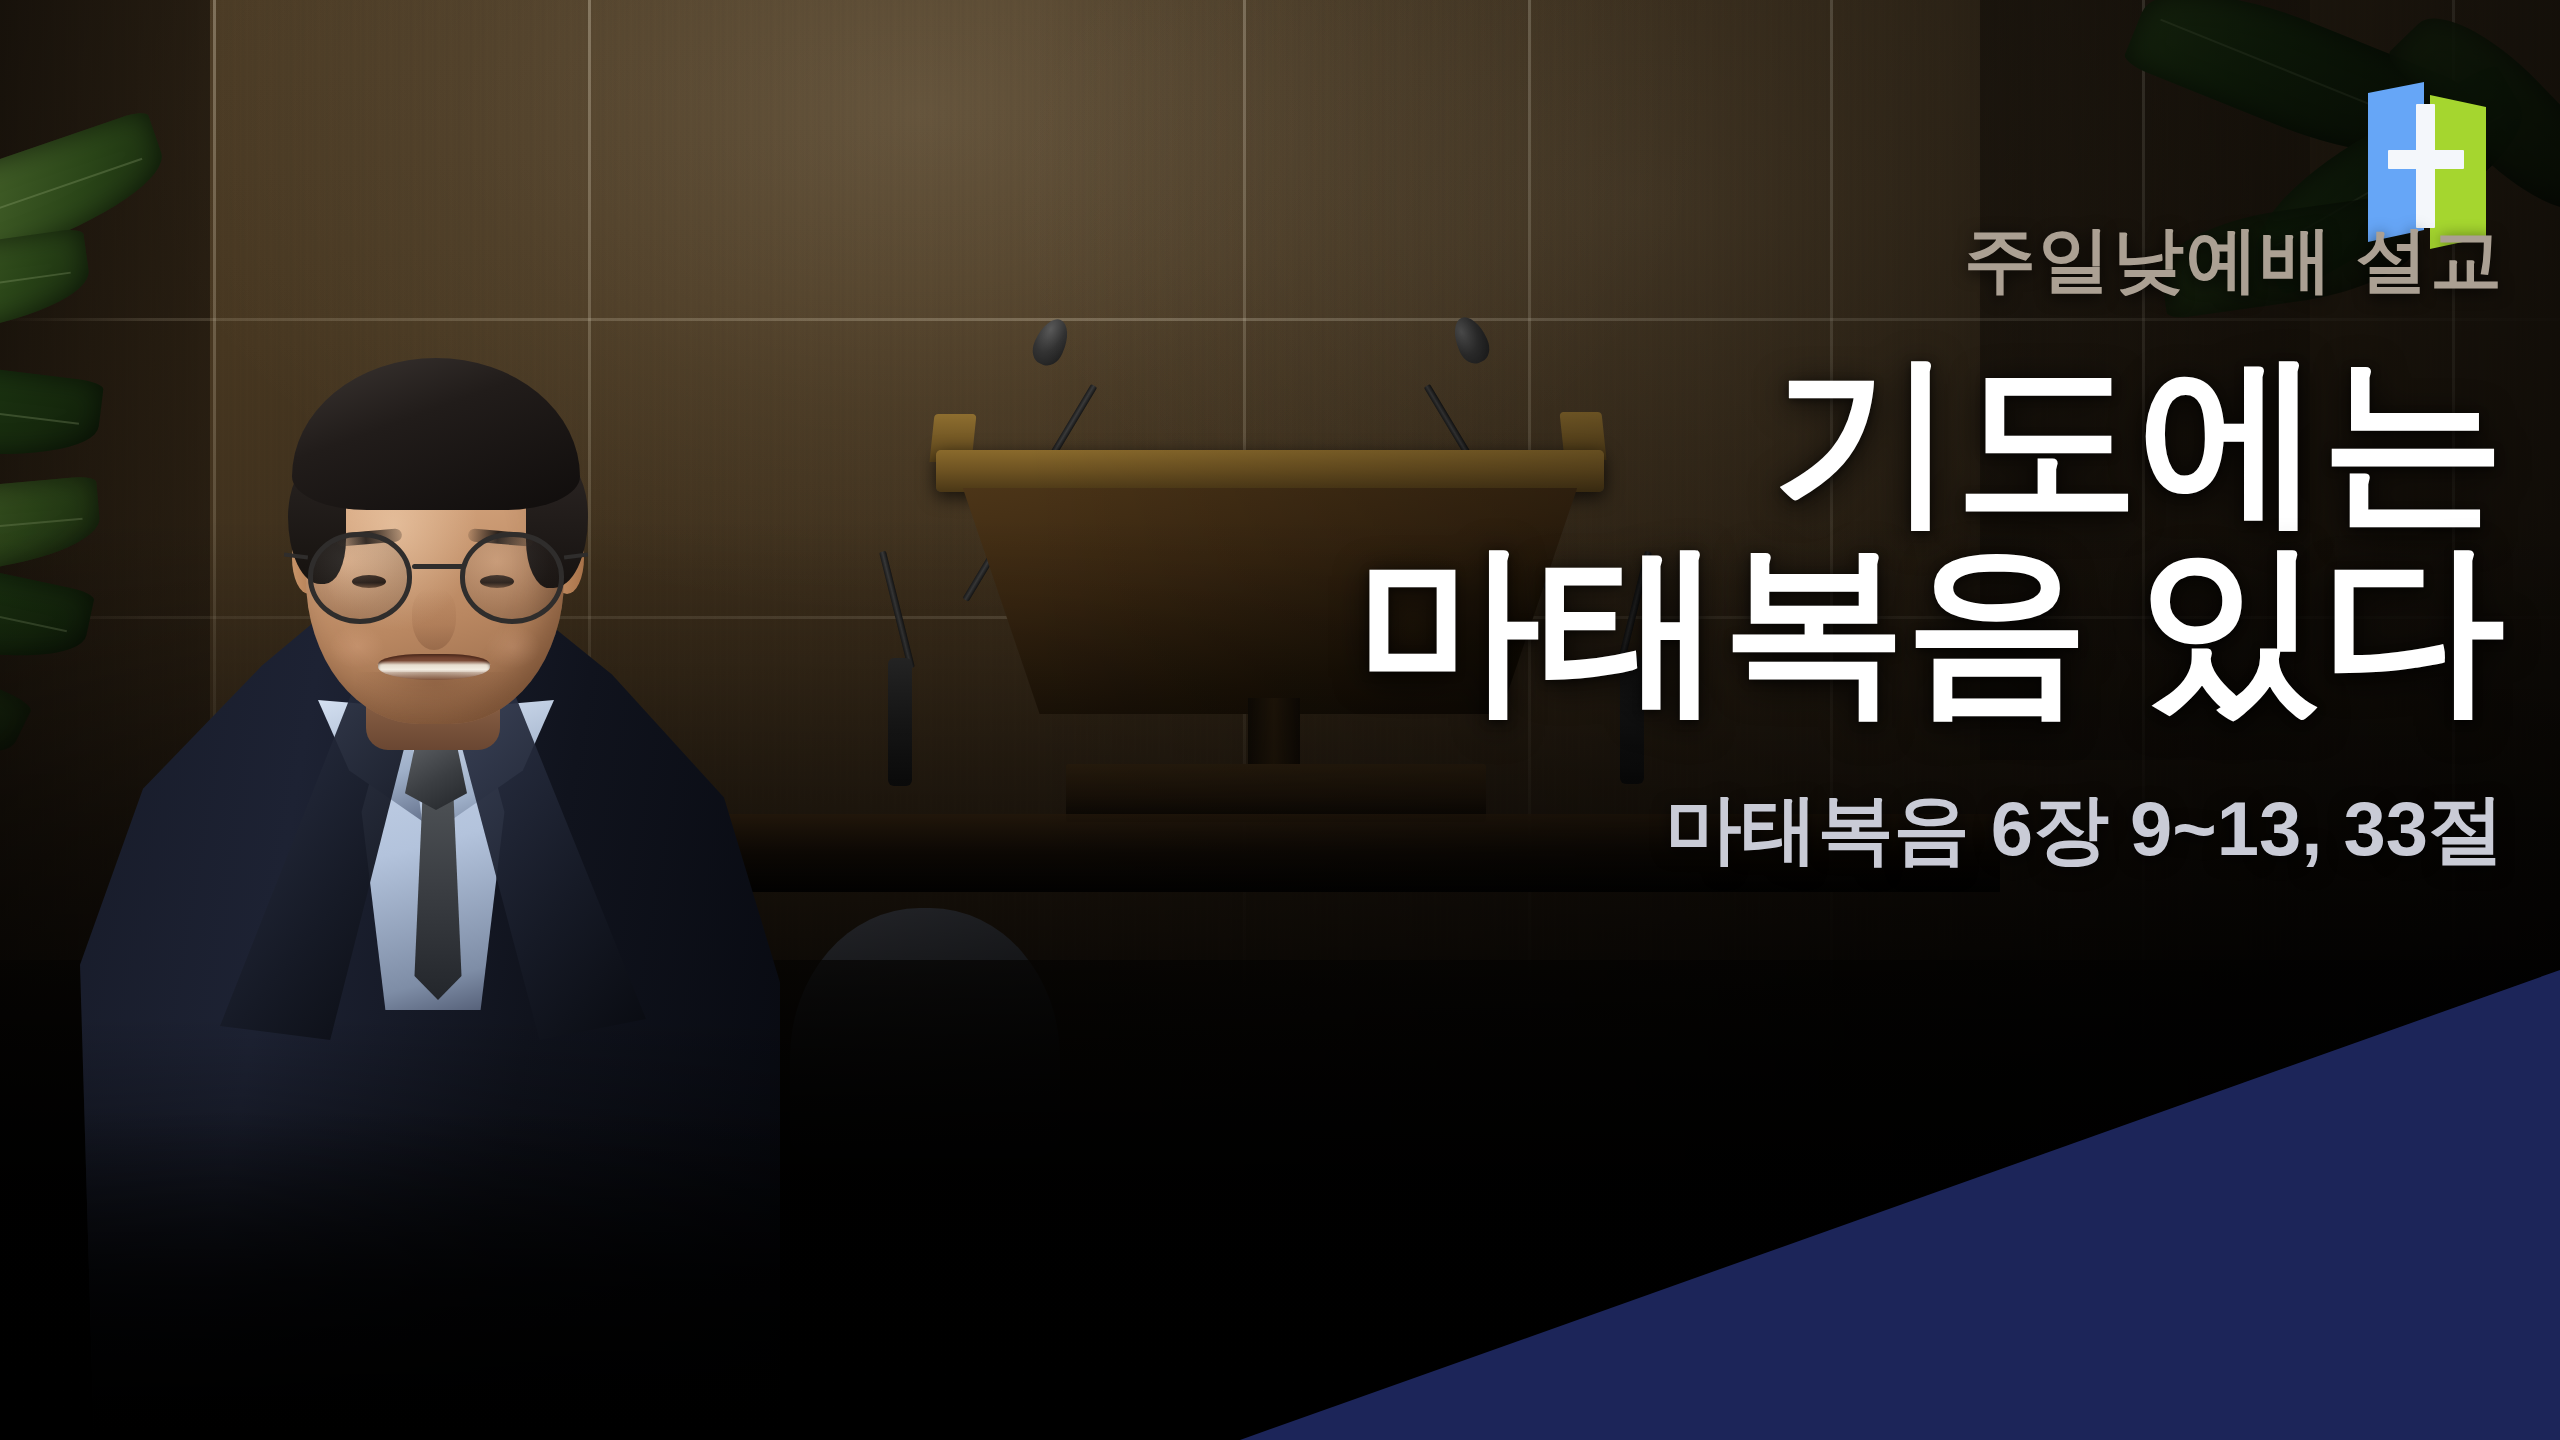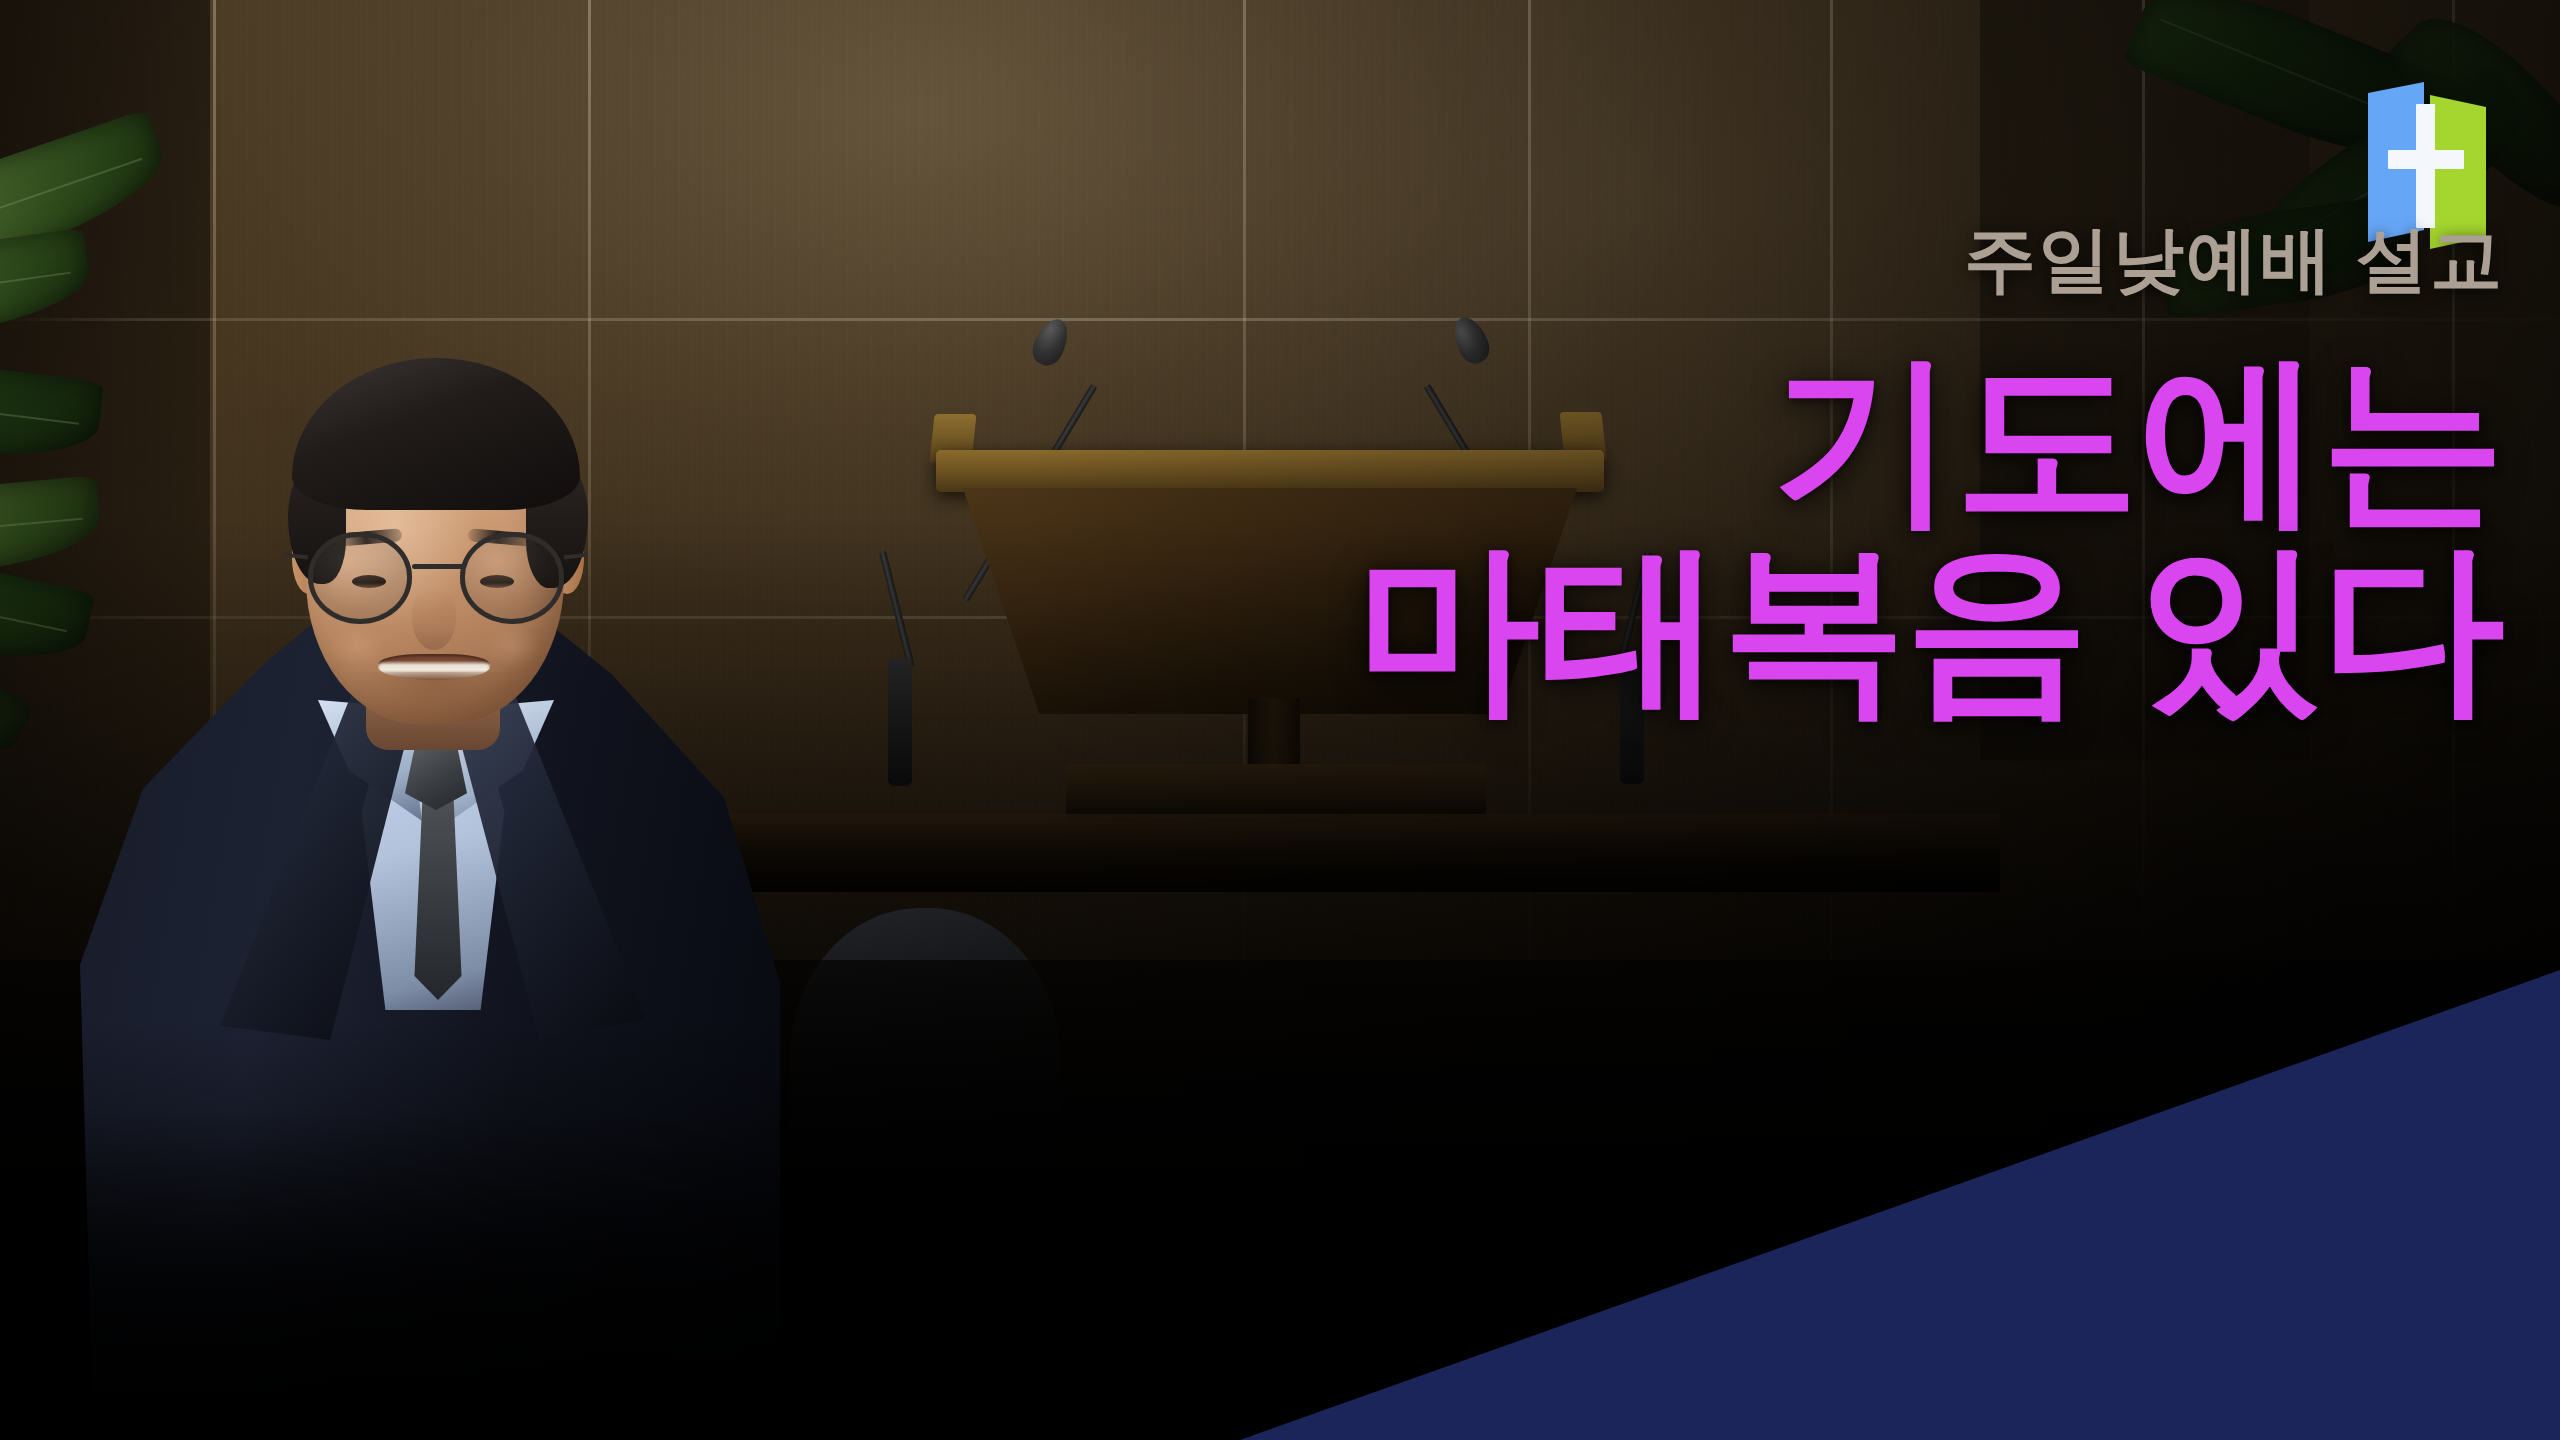--- a/index.html
+++ b/index.html
@@ -444,19 +444,20 @@
 
       <g id="logoCross" fill="#F4F7FB">
         <rect x="52" y="26" width="19" height="124" rx="1"></rect>
         <rect x="24" y="72" width="76" height="19" rx="1"></rect>
       </g>
     </svg>
   </div>
 
   <div class="text-block">
     <div class="kicker" id="kickerEl" style="color: rgb(171, 160, 147);">주일낮예배 설교</div>
-    <div class="title" style="color: #d946ef;">
+    <div class="title" style="color: #ffffff;">
       <span class="l1">기도에는</span>
       <span class="l2">마태복음 있다</span>
     </div>
+    <div class="verse" id="verseEl" style="color: rgb(201, 203, 214);">마태복음 6장 9~13, 33절</div>
   </div>
 
 </div>
 
 </body></html>

